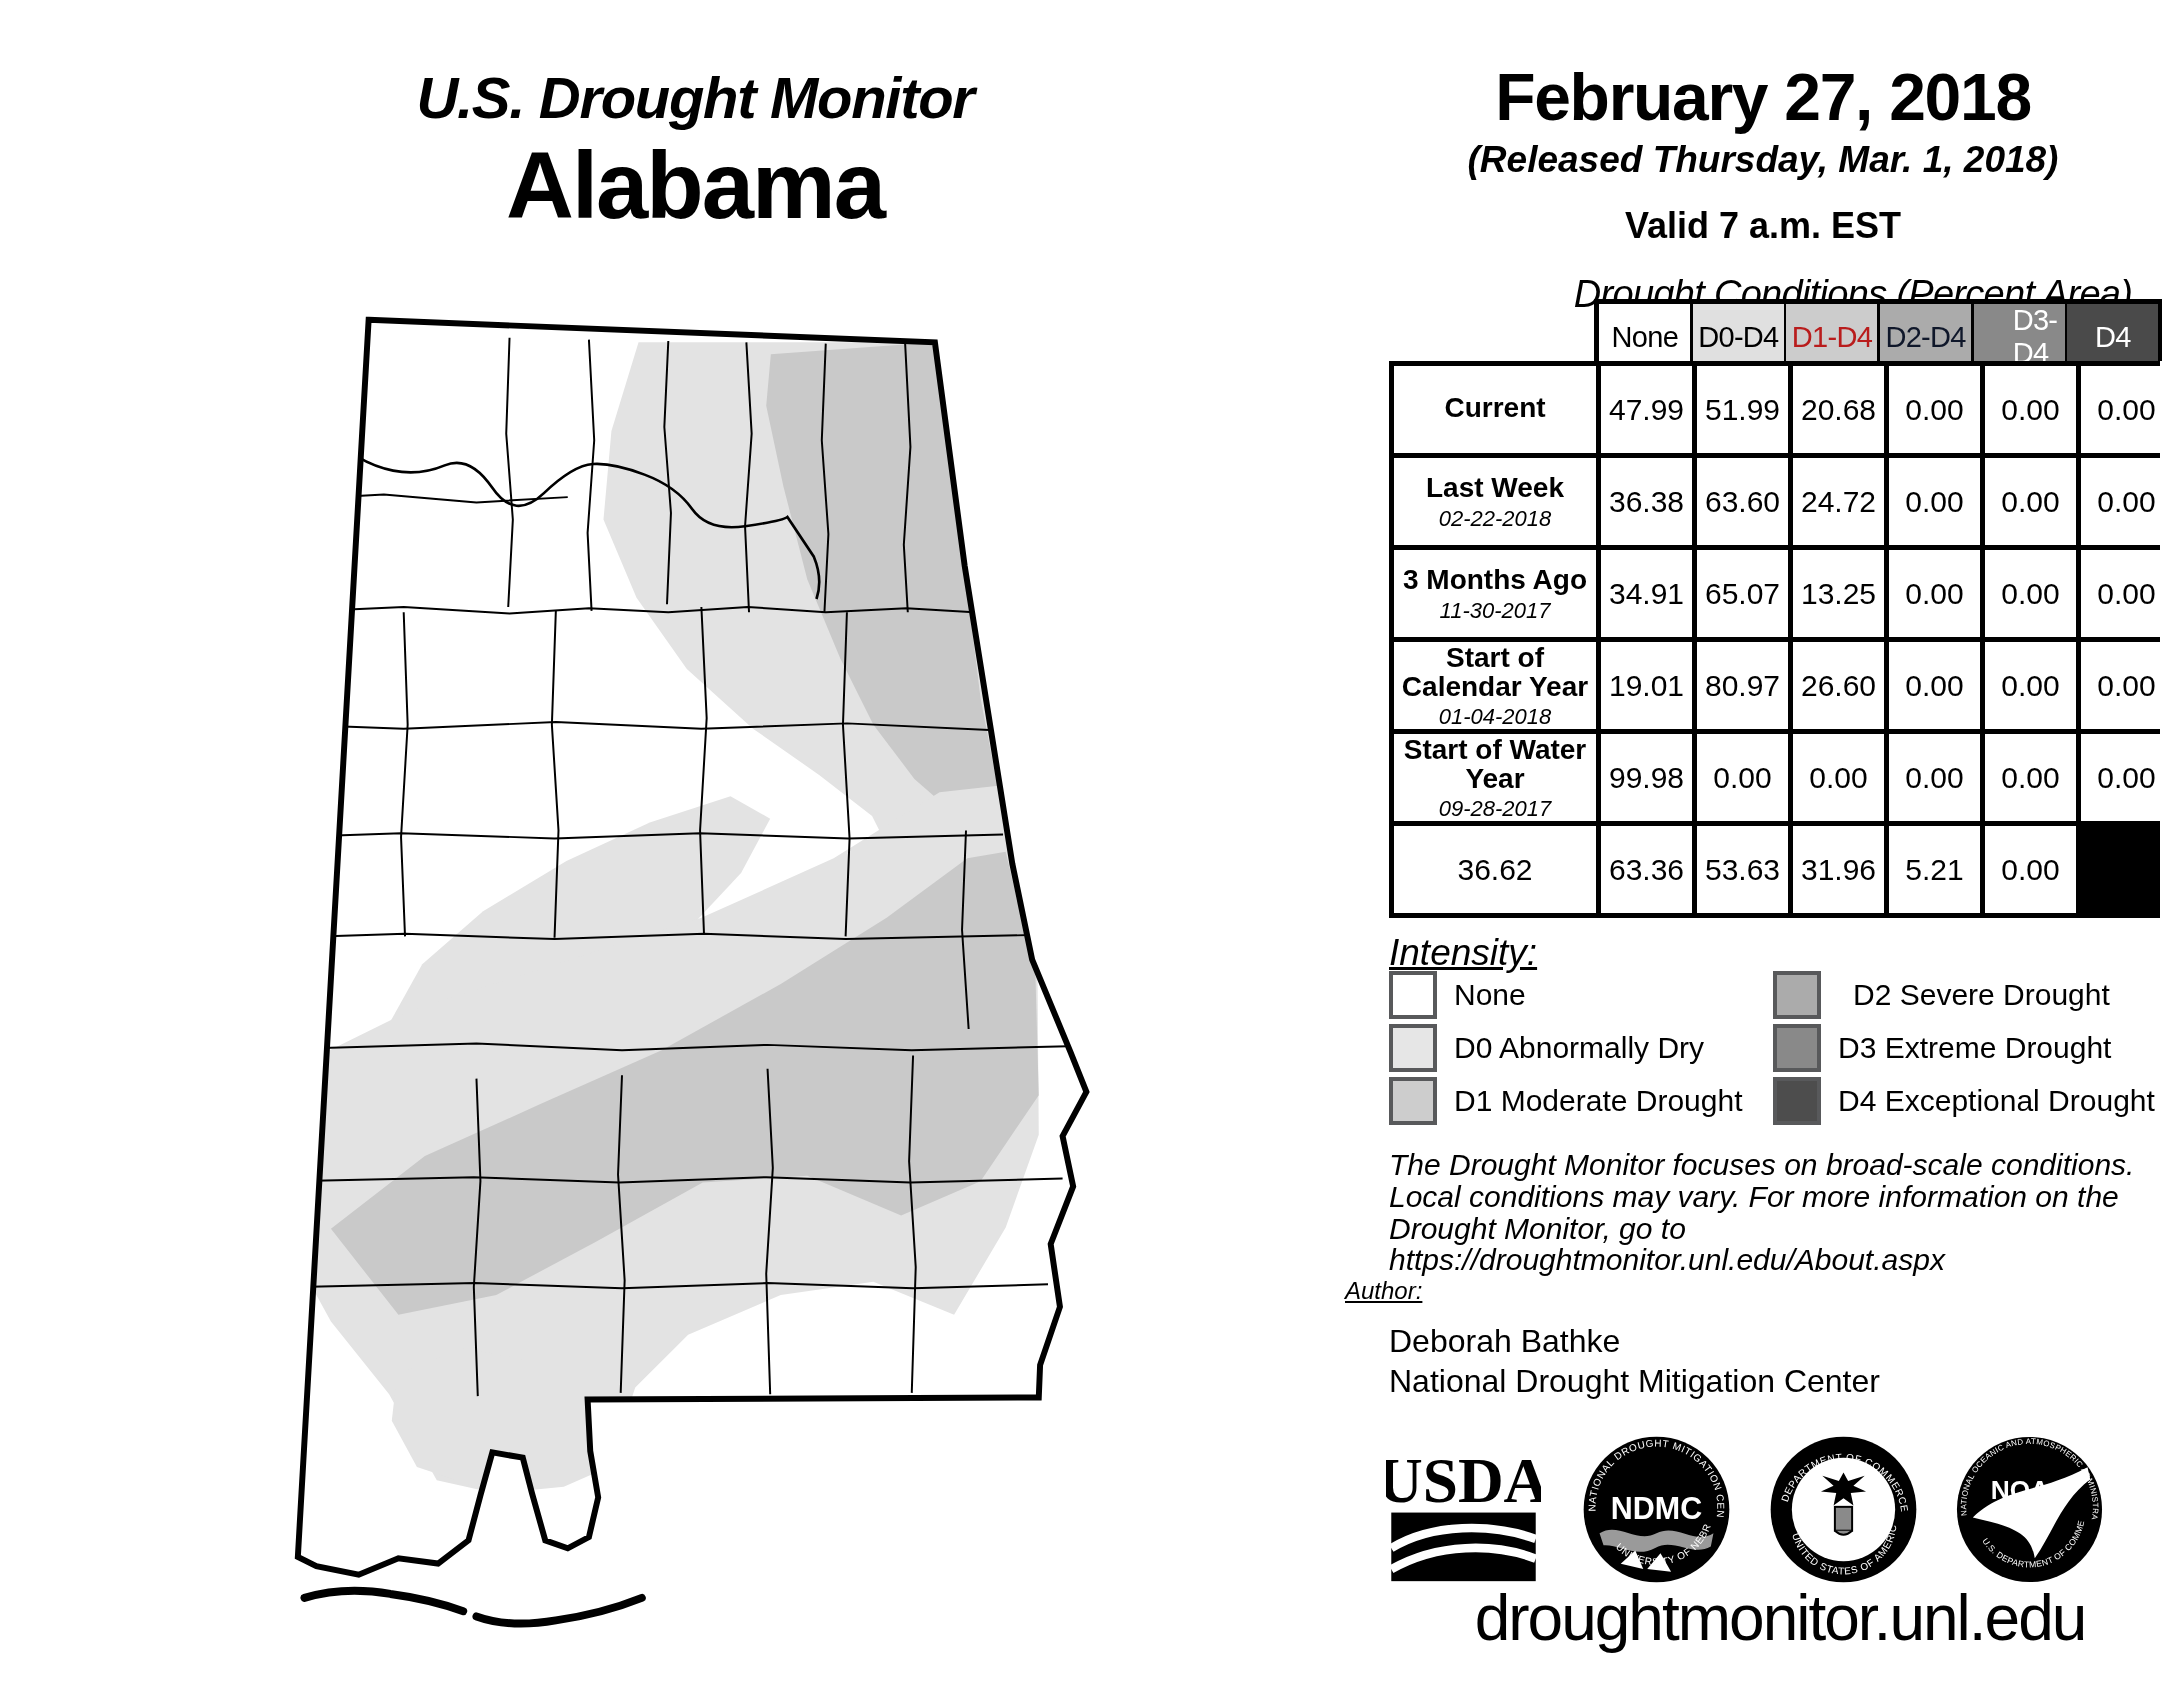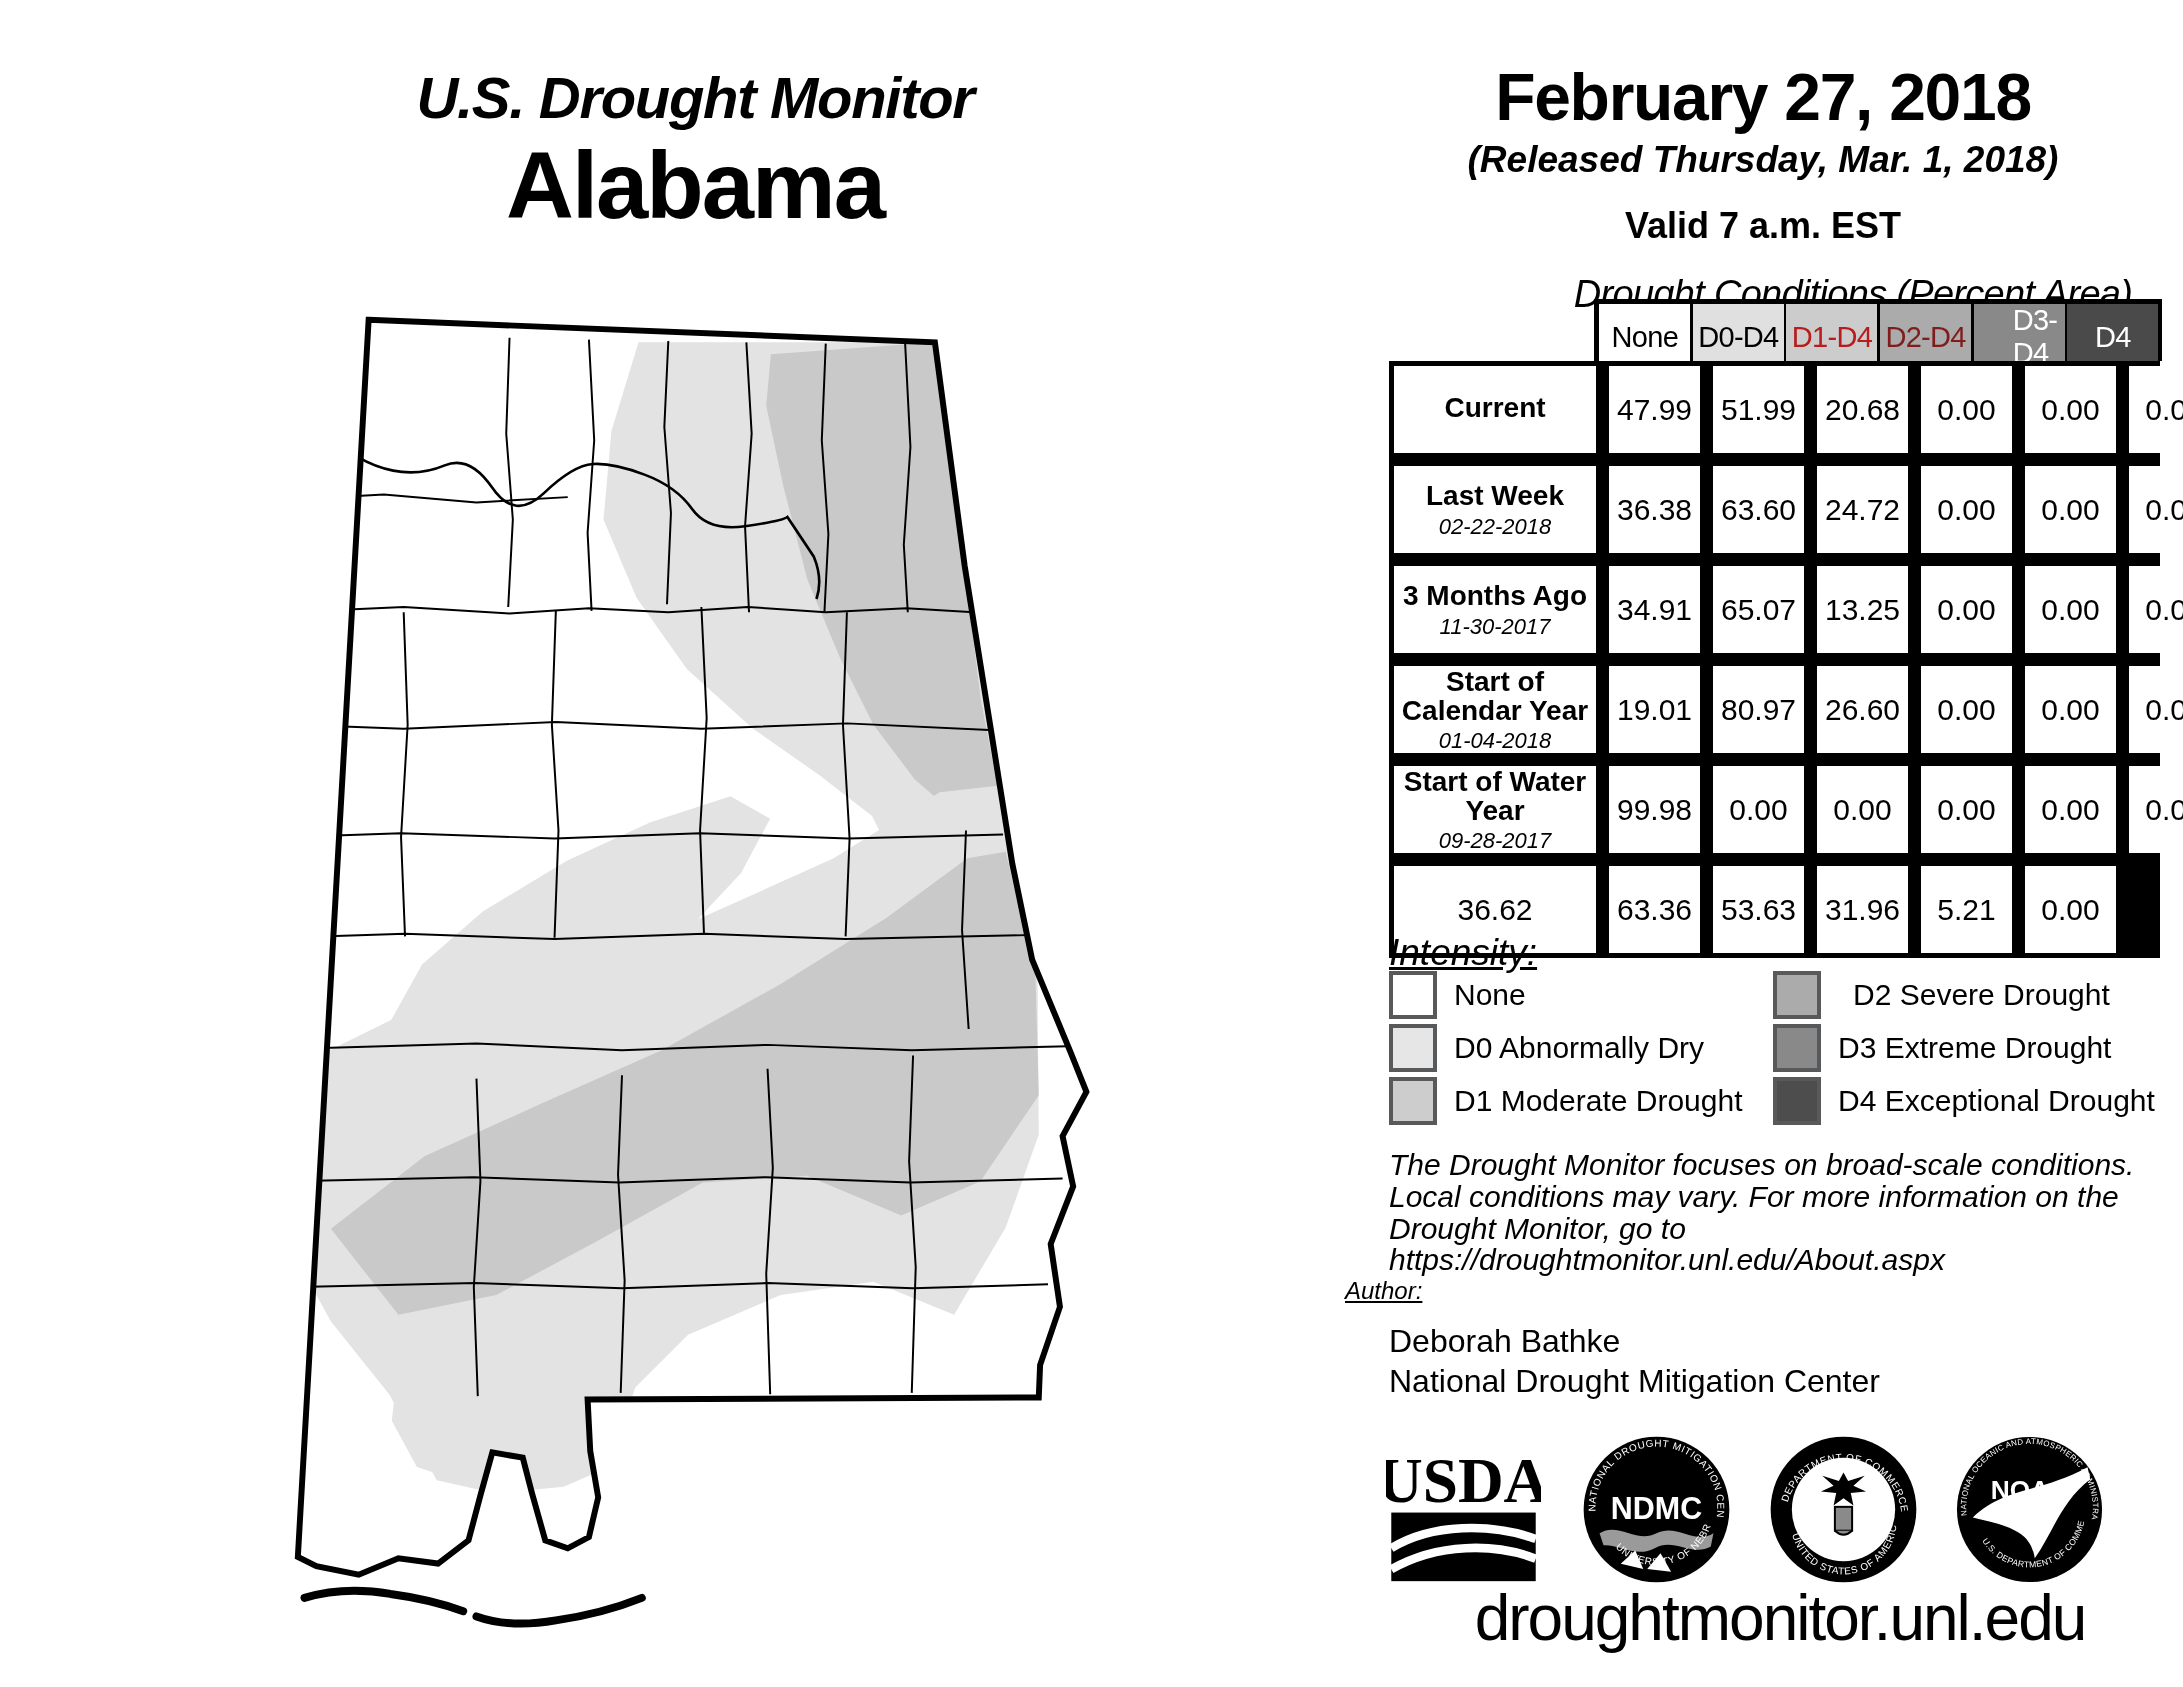--- a/index.html
+++ b/index.html
@@ -22,21 +22,21 @@
           font-size:38px;font-style:italic;letter-spacing:-0.7px;}
 
   
   .thead{left:1594px;top:299px;width:568px;height:62px;background:#000;
          display:grid;grid-template-columns:repeat(6,91px);column-gap:2.6px;
          padding:5.3px 5.3px 0 5.3px;box-sizing:border-box;}
   .hc{display:flex;align-items:center;justify-content:center;
       font-size:29px;letter-spacing:-0.7px;}
   .tbody{left:1389px;top:361px;background:#000;border:5.3px solid #000;
          display:grid;grid-template-columns:202px repeat(6,91px);
-         grid-auto-rows:87px;gap:13px;box-sizing:content-box;width:761px;}
+         grid-auto-rows:87px;gap:5px;box-sizing:content-box;width:761px;}
   .c{background:#fff;display:flex;align-items:center;justify-content:center;}
   .val{font-size:30px;}
   .lab{flex-direction:column;text-align:center;line-height:1.05;}
   .lbl{font-size:28px;font-weight:bold;}
   .dt{font-size:22px;font-style:italic;margin-top:4px;}
 
   
   .ltitle{left:1389px;top:932px;font-size:37px;font-style:italic;
           text-decoration:underline;}
   .litem{display:flex;align-items:center;gap:17px;position:absolute;}
@@ -131,21 +131,21 @@
     <div class="released">(Released Thursday, Mar. 1, 2018)</div>
     <div class="valid">Valid 7 a.m. EST</div>
   </div>
 
   <div class="abs ttitle">Drought Conditions (Percent Area)</div>
 
   <div class="abs thead">
     <div class="hc" style="background-color: rgb(255, 255, 255); color: rgb(0, 0, 0);">None</div>
     <div class="hc" style="background-color: rgb(224, 224, 224); color: rgb(0, 0, 0);">D0-D4</div>
     <div class="hc" style="background-color: rgb(204, 204, 204); color: #b91c1c;">D1-D4</div>
-    <div class="hc" style="background-color: rgb(171, 171, 171); color: #7f1d1d;">D2-D4</div>
+    <div class="hc" style="background-color: rgb(171, 171, 171); color: #0f172a;">D2-D4</div>
     <div class="hc" style="background-color: rgb(137, 137, 137); color: rgb(255, 255, 255); padding-left: 39px;">D3-D4</div>
     <div class="hc" style="background-color: rgb(74, 74, 74); color: rgb(255, 255, 255);">D4</div>
   </div>
 
   <div class="abs tbody">
     <div class="c lab">
         <span class="lbl">Current</span>
         <span class="dt"></span>
       </div>
     <div class="c val">47.99</div>

